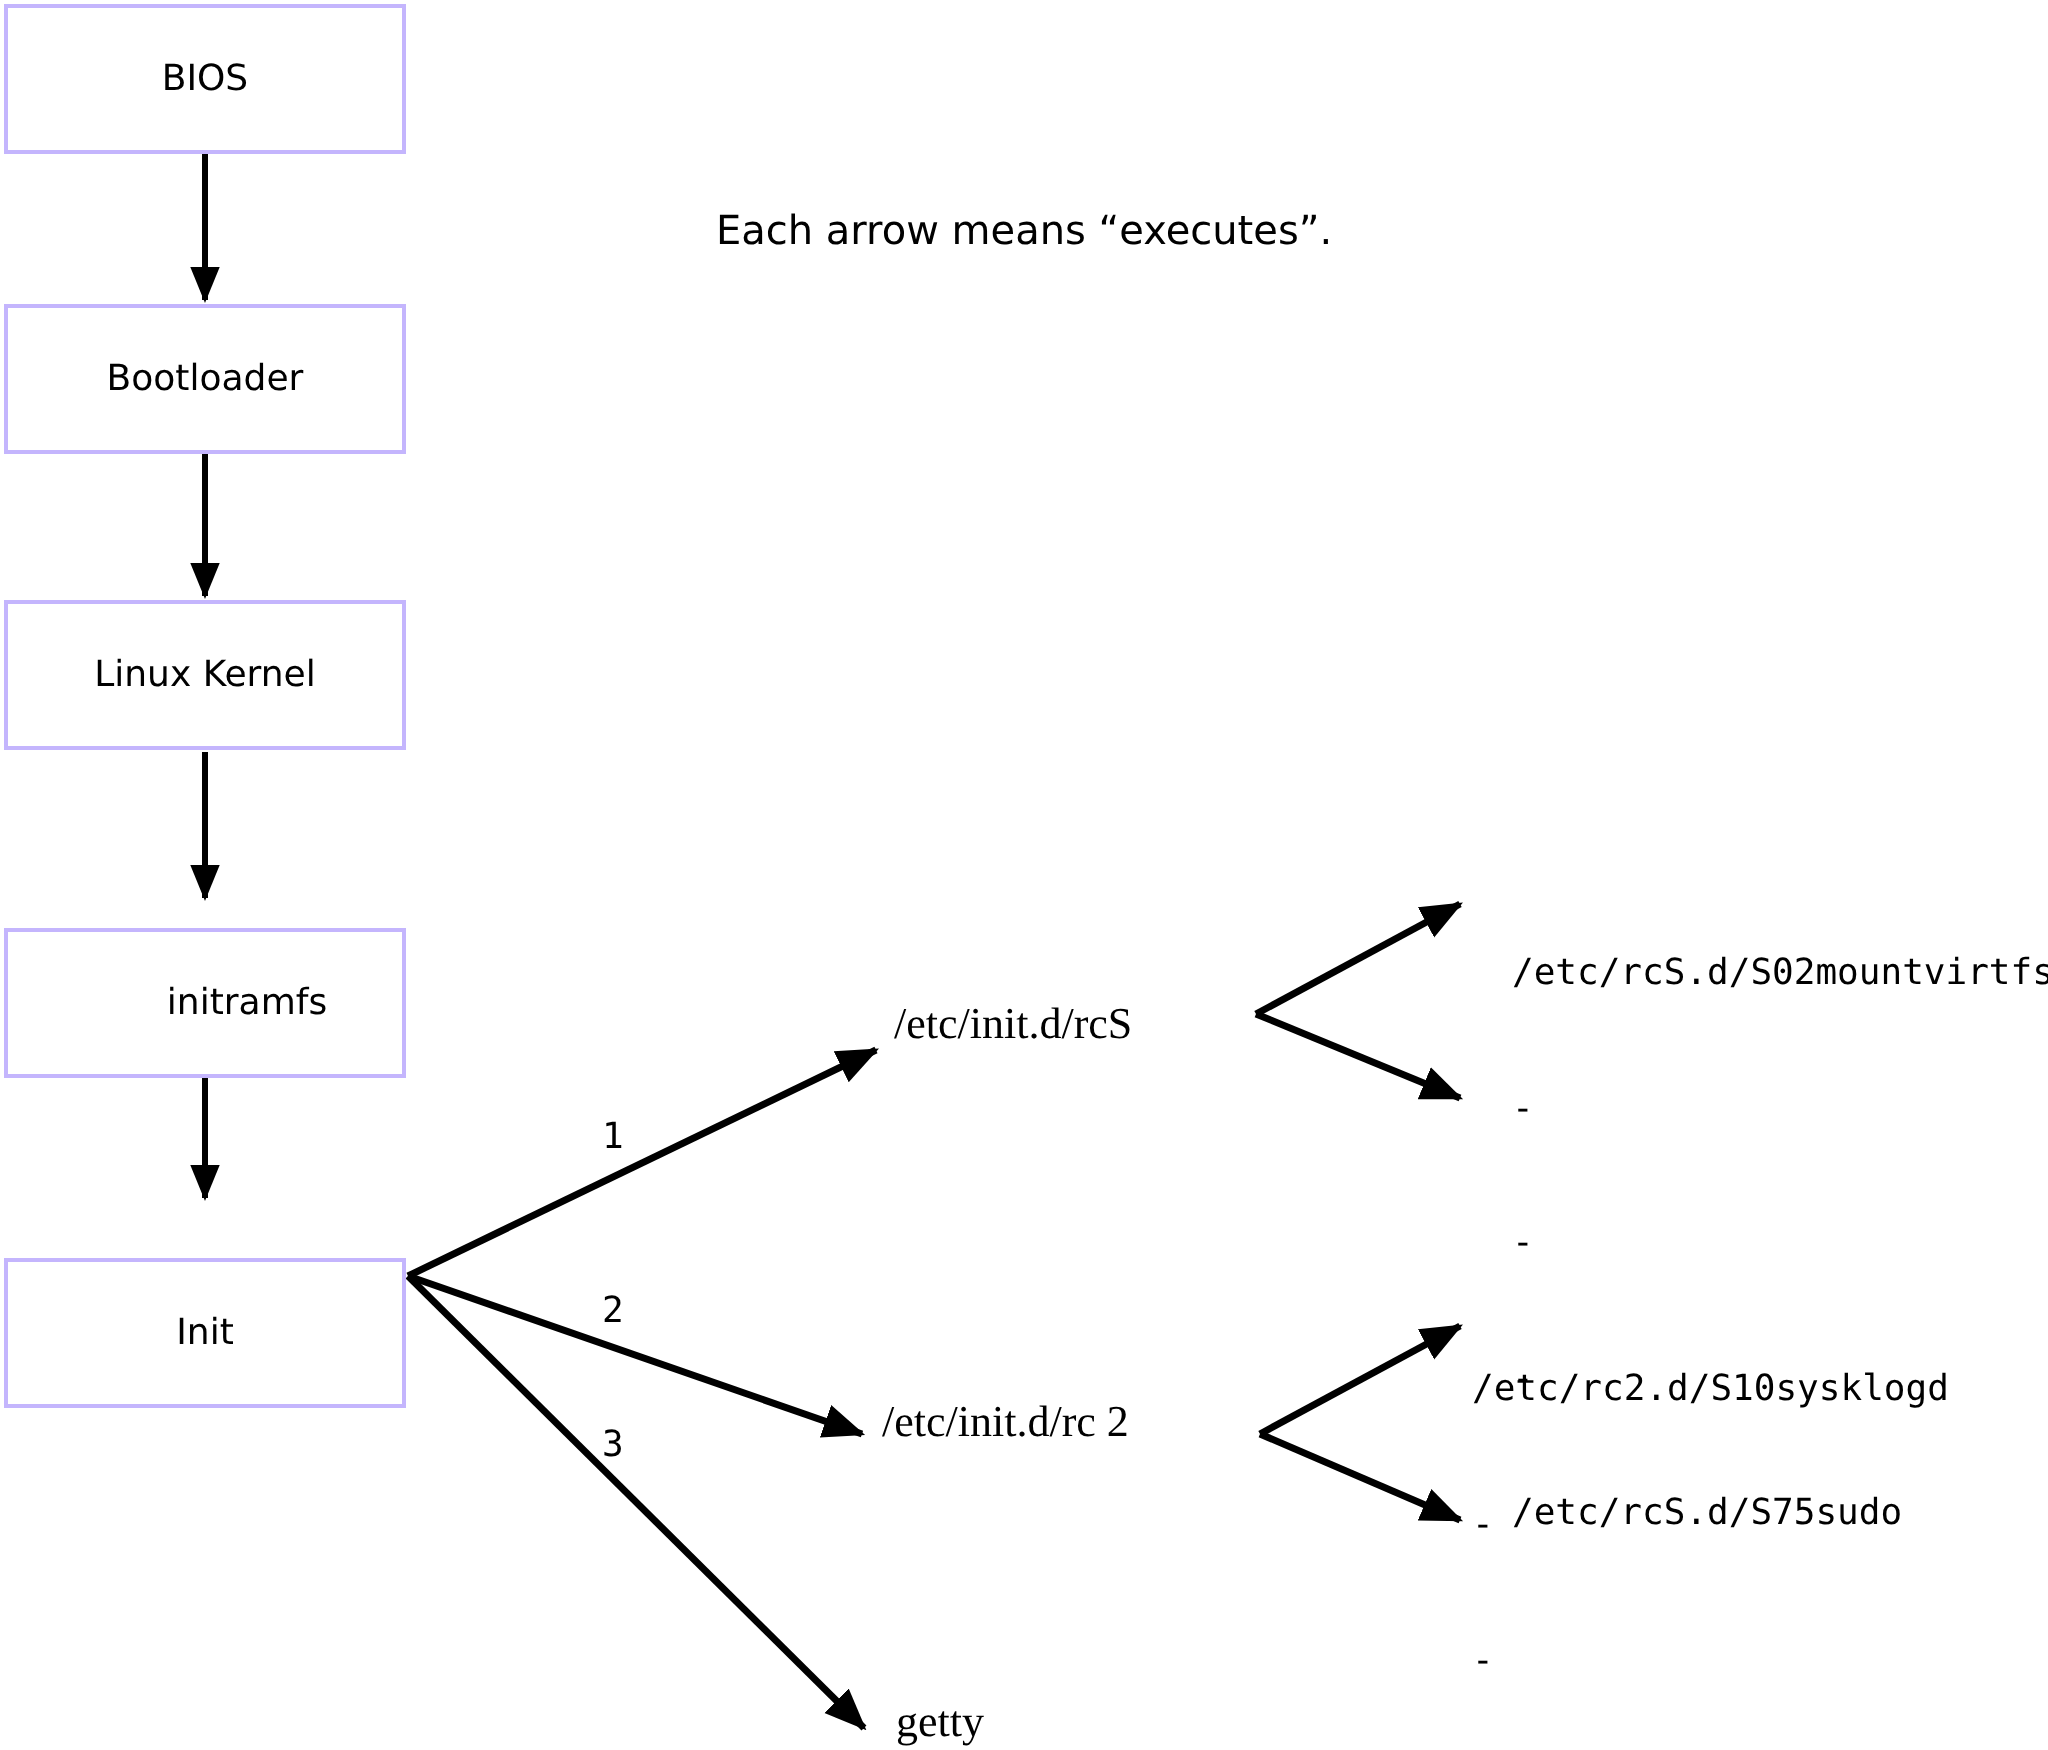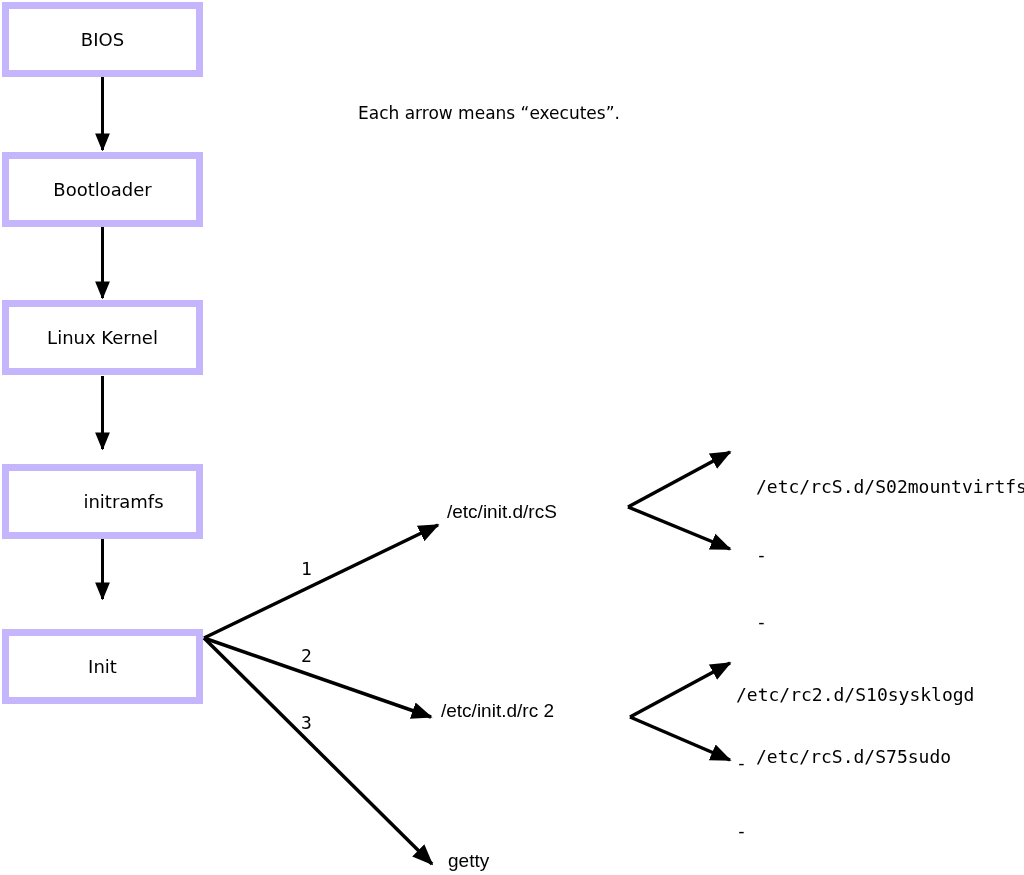--- a/index.html
+++ b/index.html
@@ -16,43 +16,43 @@
     position: absolute;
     left: 0; top: 0;
     width: 1024px; height: 875px;
   }
   .box {
     position: absolute;
     left: 2px;
     width: 201px;
     height: 75px;
     box-sizing: border-box;
-    border: 7px solid #c4b5fd;
+    border: 2px solid #c4b5fd;
     background: #ffffff;
     display: flex;
     align-items: center;
     justify-content: center;
     font-size: 18px;
   }
   .box-bios       { top: 2px; }
   .box-bootloader { top: 152px; text-align: right; }
   .box-kernel     { top: 300px; }
   .box-initramfs  { top: 464px; padding-left: 42px; }
   .box-init       { top: 629px; }
   .note {
     position: absolute;
     left: 358px;
     top: 103px;
-    font-size: 17px;
+    font-size: 20px;
     white-space: pre;
   }
   .mono {
     position: absolute;
-    font-family: Liberation Sans, sans-serif;
-    font-size: 19px;
+    font-family: Liberation Serif, serif;
+    font-size: 22px;
     white-space: pre;
     line-height: 20px;
   }
   .target-rcs   { left: 447px; top: 502px; }
   .target-rc2   { left: 441px; top: 701px; }
   .target-getty { left: 448px; top: 851px; }
   .num { font-family: "DejaVu Sans Mono", "Liberation Mono", monospace; position: absolute; font-size: 18px; }
   .num-1 { left: 301px; top: 558px; }
   .num-2 { left: 301px; top: 645px; }
   .num-3 { left: 301px; top: 712px; }

